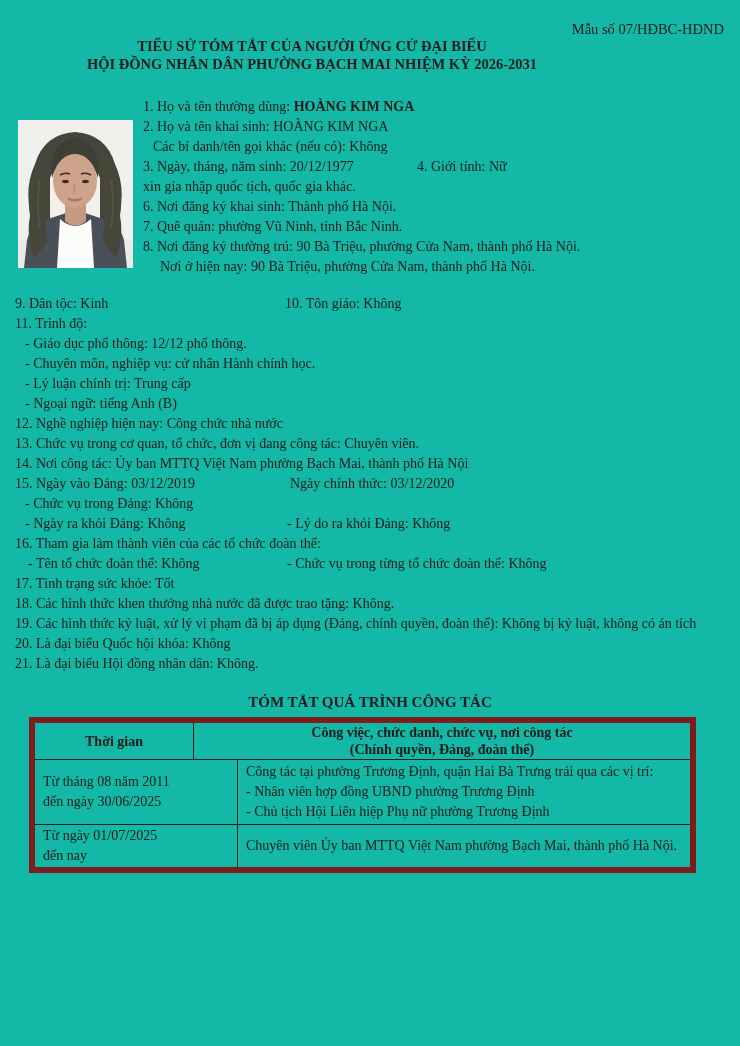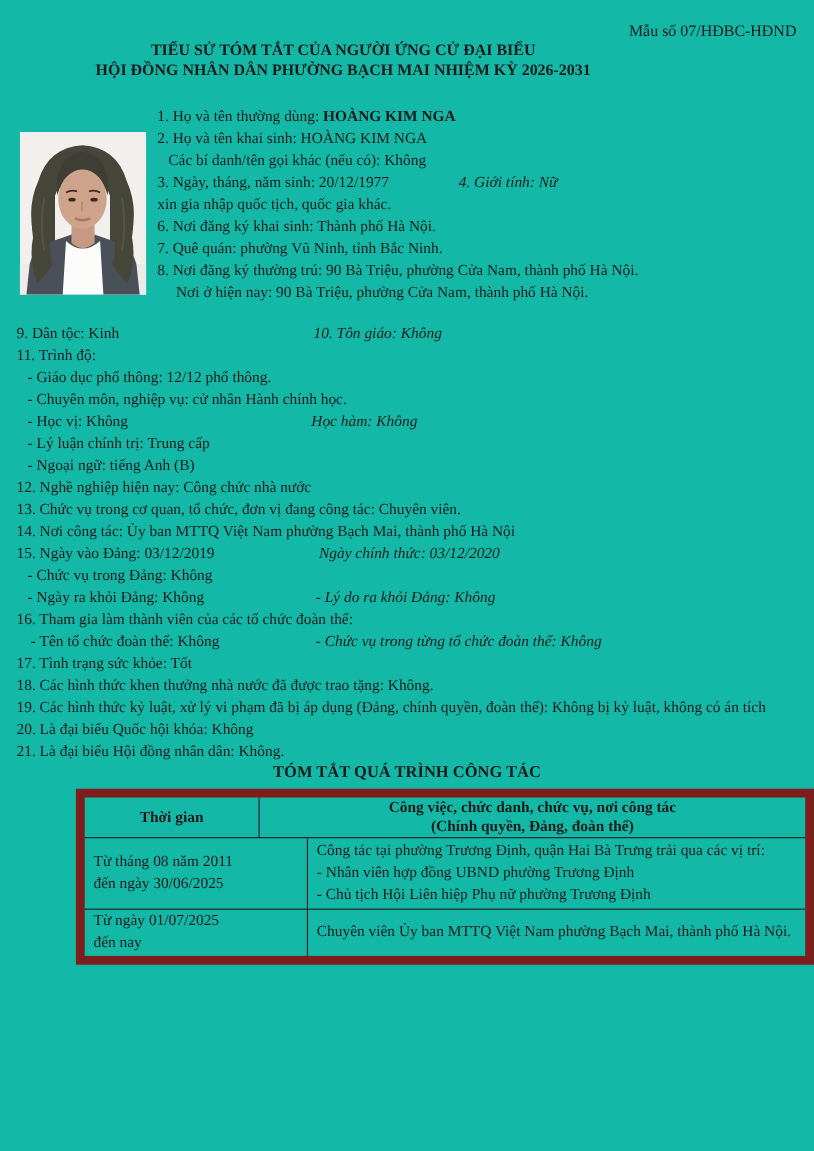--- a/index.html
+++ b/index.html
@@ -14,23 +14,23 @@
   .title{position:absolute;left:0;width:624px;text-align:center;font-weight:bold;font-size:14.5px;white-space:nowrap;}
   .title1{top:38px;}
   .title2{top:56px;}
   .photo{position:absolute;left:18px;top:120px;width:115px;height:148px;}
   .photo svg{display:block;width:115px;height:148px;}
   .sectionA{position:absolute;left:143px;top:97px;width:580px;}
   .sectionB{position:absolute;left:15px;top:294px;width:715px;}
   .ind10{padding-left:10px;}
   .ind13{padding-left:13px;}
   .ind17{padding-left:17px;}
-  .col2{position:absolute;top:0;white-space:nowrap;font-style:italic;}
+  .col2{position:absolute;top:0;white-space:nowrap;}
   .history-title{position:absolute;top:694px;left:0;width:740px;text-align:center;font-weight:bold;font-size:15px;white-space:nowrap;}
-  .tbl{position:absolute;left:29px;top:717px;width:655px;border:8px solid #7f1d1d;margin-left:40px;}
+  .tbl{position:absolute;left:29px;top:717px;width:655px;border:6px solid #7f1d1d;}
   .trow{display:grid;grid-template-columns:158px 1fr;}
   .trow + .trow{border-top:1px solid #1c1c1c;gap:44px;}
   .tcell{padding:1px 8px;position:relative;}
   .tcell.cell-right{border-left:1px solid #1c1c1c;}
   .thead .tcell{display:flex;flex-direction:column;justify-content:center;align-items:center;
     font-weight:bold;text-align:center;height:34px;}
   .thead .line{height:17px;line-height:17px;}
   .vcenter{display:flex;flex-direction:column;justify-content:center;}
   .row1 .tcell{min-height:62px;}
   .row2 .tcell{min-height:40px;}
@@ -76,21 +76,20 @@
     <div class="line">7. Quê quán: phường Vũ Ninh, tỉnh Bắc Ninh.</div>
     <div class="line">8. Nơi đăng ký thường trú: 90 Bà Triệu, phường Cửa Nam, thành phố Hà Nội.</div>
     <div class="line ind17">Nơi ở hiện nay: 90 Bà Triệu, phường Cửa Nam, thành phố Hà Nội.</div>
   </div>
 
   <div class="sectionB">
     <div class="line"><span>9. Dân tộc: Kinh</span><span class="col2" style="left:270px">10. Tôn giáo: Không</span></div>
     <div class="line">11. Trình độ:</div>
     <div class="line ind10">- Giáo dục phổ thông: 12/12 phổ thông.</div>
     <div class="line ind10">- Chuyên môn, nghiệp vụ: cử nhân Hành chính học.</div>
-    <div class="line ind10"><span>- Học vị: Không</span><span class="col2" style="left:268px">Học hàm: Không</span></div>
     <div class="line ind10">- Lý luận chính trị: Trung cấp</div>
     <div class="line ind10">- Ngoại ngữ: tiếng Anh (B)</div>
     <div class="line">12. Nghề nghiệp hiện nay: Công chức nhà nước</div>
     <div class="line">13. Chức vụ trong cơ quan, tổ chức, đơn vị đang công tác: Chuyên viên.</div>
     <div class="line">14. Nơi công tác: Ủy ban MTTQ Việt Nam phường Bạch Mai, thành phố Hà Nội</div>
     <div class="line"><span>15. Ngày vào Đảng: 03/12/2019</span><span class="col2" style="left:275px">Ngày chính thức: 03/12/2020</span></div>
     <div class="line ind10">- Chức vụ trong Đảng: Không</div>
     <div class="line ind10"><span>- Ngày ra khỏi Đảng: Không</span><span class="col2" style="left:272px">- Lý do ra khỏi Đảng: Không</span></div>
     <div class="line">16. Tham gia làm thành viên của các tổ chức đoàn thể:</div>
     <div class="line ind13"><span>- Tên tổ chức đoàn thể: Không</span><span class="col2" style="left:272px">- Chức vụ trong từng tổ chức đoàn thể: Không</span></div>

